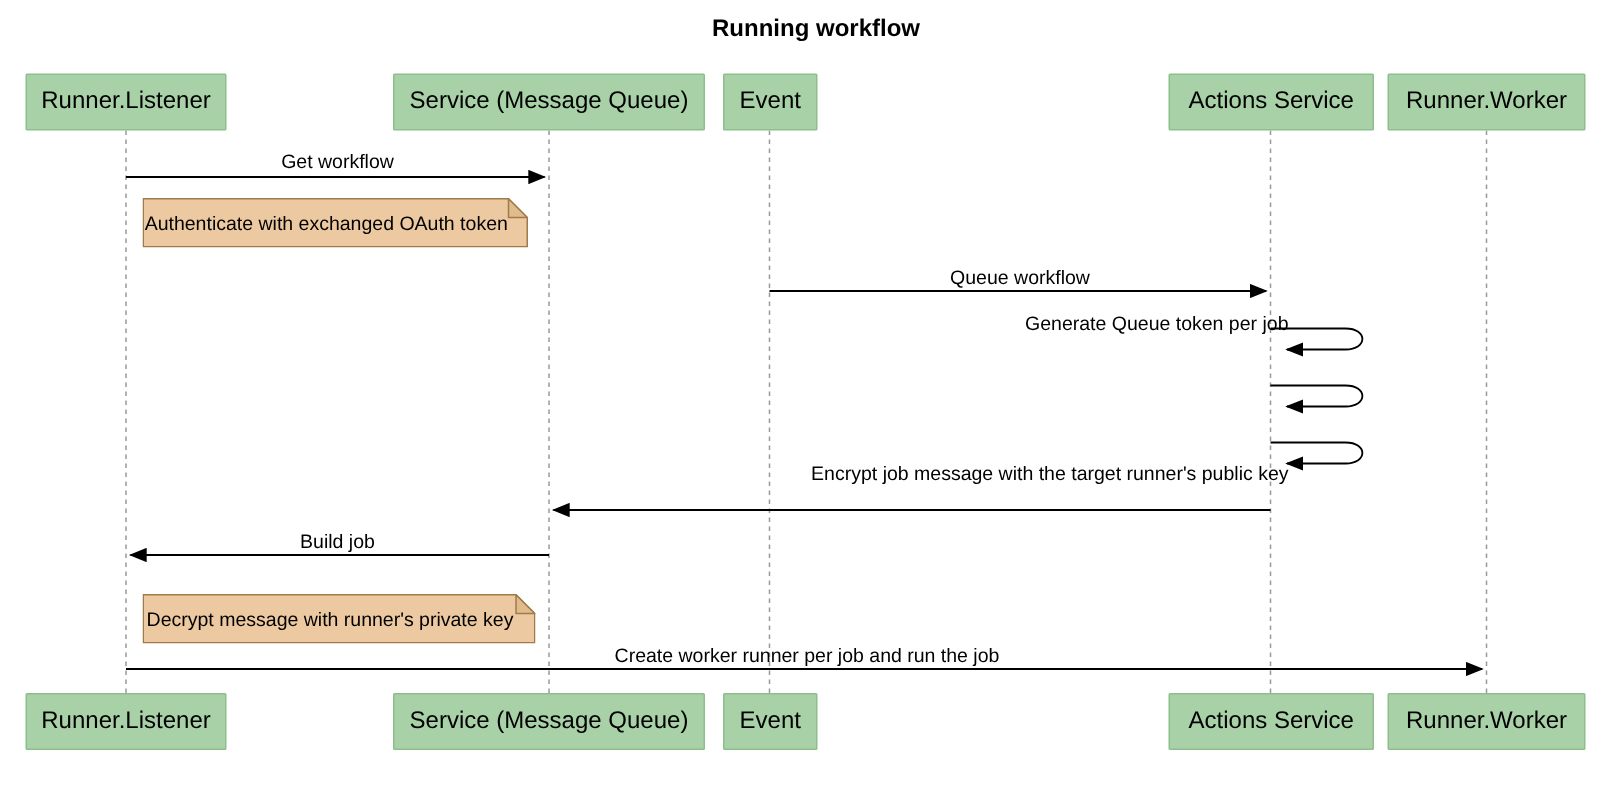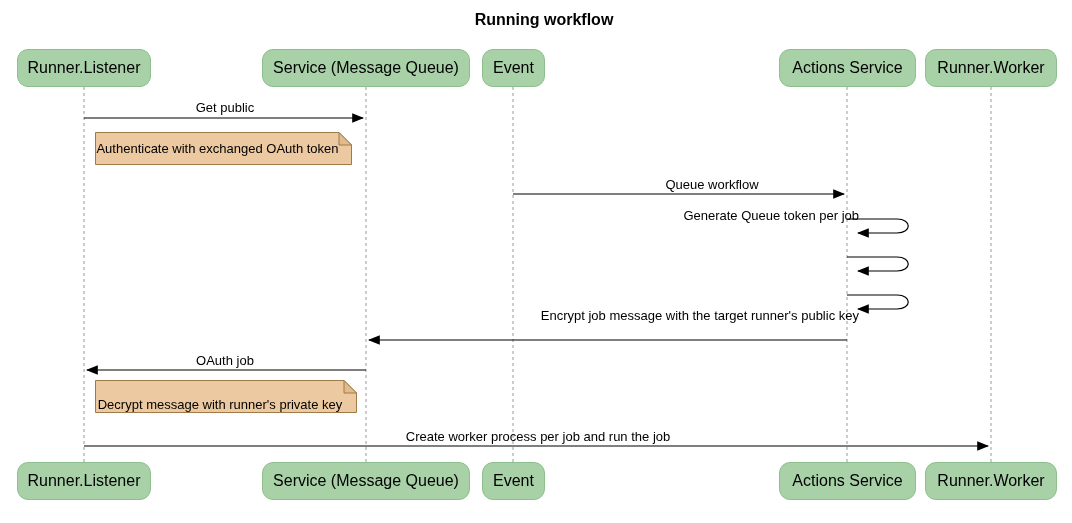--- a/index.html
+++ b/index.html
@@ -16,21 +16,21 @@
     position:absolute; left:0; right:0; top:11px; text-align:center;
     font-size:16px; font-weight:bold;
   }
   .layer { position:absolute; left:0; top:0; }
   .lifeline { stroke:var(--lifeline); stroke-width:1; stroke-dasharray:3 3; }
   .msg-line { stroke:var(--line); stroke-width:1.2; fill:none; }
   #arrowhead path { fill:var(--line); stroke:none; }
   .actor {
     position:absolute; height:38px; box-sizing:border-box;
     background:var(--actor-fill); border:1px solid var(--actor-border);
-    border-radius:11px; display:flex; align-items:center; justify-content:center;
+    border-radius:1px; display:flex; align-items:center; justify-content:center;
     font-size:16px; white-space:nowrap;
   }
   .msg-label {
     position:absolute; transform:translateX(-50%);
     font-size:13px; white-space:nowrap; line-height:16px;
   }
   .self-label {
     position:absolute; font-size:13px; white-space:nowrap; line-height:16px;
     text-align:right;
   }
@@ -78,36 +78,36 @@
   <div class="actor" style="left:482px; top:49px; width:63px;">Event</div>
   <div class="actor" style="left:779px; top:49px; width:137px;">Actions Service</div>
   <div class="actor" style="left:925px; top:49px; width:132px;">Runner.Worker</div>
 
   <div class="actor" style="left:17px;  top:462px; width:134px;">Runner.Listener</div>
   <div class="actor" style="left:262px; top:462px; width:208px;">Service (Message Queue)</div>
   <div class="actor" style="left:482px; top:462px; width:63px;">Event</div>
   <div class="actor" style="left:779px; top:462px; width:137px;">Actions Service</div>
   <div class="actor" style="left:925px; top:462px; width:132px;">Runner.Worker</div>
 
-  <div class="msg-label" style="left:225px; top:100px;">Get public</div>
-  <div class="msg-label" style="left:680px; top:177px;margin-left:32px;">Queue workflow</div>
+  <div class="msg-label" style="left:225px; top:100px;">Get workflow</div>
+  <div class="msg-label" style="left:680px; top:177px;">Queue workflow</div>
   <div class="self-label" style="right:229px; top:208px;">Generate Queue token per job</div>
   <div class="self-label" style="right:229px; top:284px;margin-top:24px;">Encrypt job message with the target runner's public key</div>
-  <div class="msg-label" style="left:225px; top:353px;">OAuth job</div>
-  <div class="msg-label" style="left:538px; top:429px;">Create worker process per job and run the job</div>
+  <div class="msg-label" style="left:225px; top:353px;">Build job</div>
+  <div class="msg-label" style="left:538px; top:429px;">Create worker runner per job and run the job</div>
 
   <div class="note" style="left:95px; top:132px; width:257px; height:33px;">
     <svg width="257" height="33" viewBox="0 0 257 33">
       <path class="note-shape" d="M0.5,0.5 H244 L256.5,13 V32.5 H0.5 Z"></path>
       <path class="note-fold" d="M244,0.5 V13 H256.5 Z"></path>
     </svg>
     <div class="note-label">Authenticate with exchanged OAuth token</div>
   </div>
 
-  <div class="note" style="left:95px; top:380px; width:262px; height:49px;">
+  <div class="note" style="left:95px; top:396px; width:262px; height:33px;">
     <svg width="262" height="33" viewBox="0 0 262 33">
       <path class="note-shape" d="M0.5,0.5 H249 L261.5,13 V32.5 H0.5 Z"></path>
       <path class="note-fold" d="M249,0.5 V13 H261.5 Z"></path>
     </svg>
     <div class="note-label">Decrypt message with runner's private key</div>
   </div>
 
 </div>
 
 </body></html>

